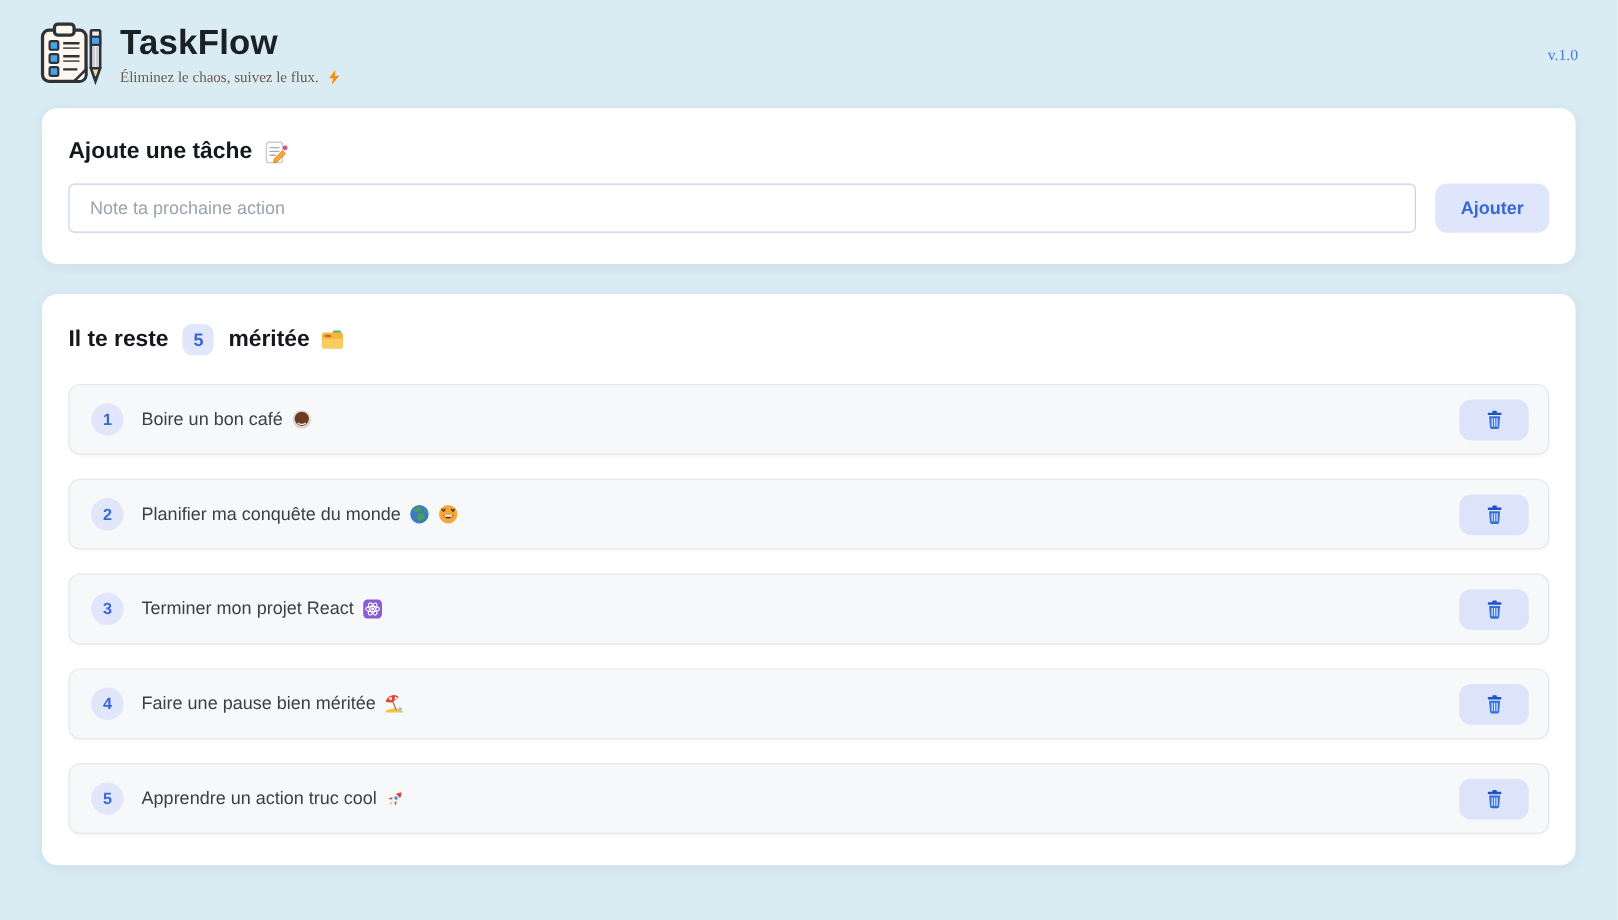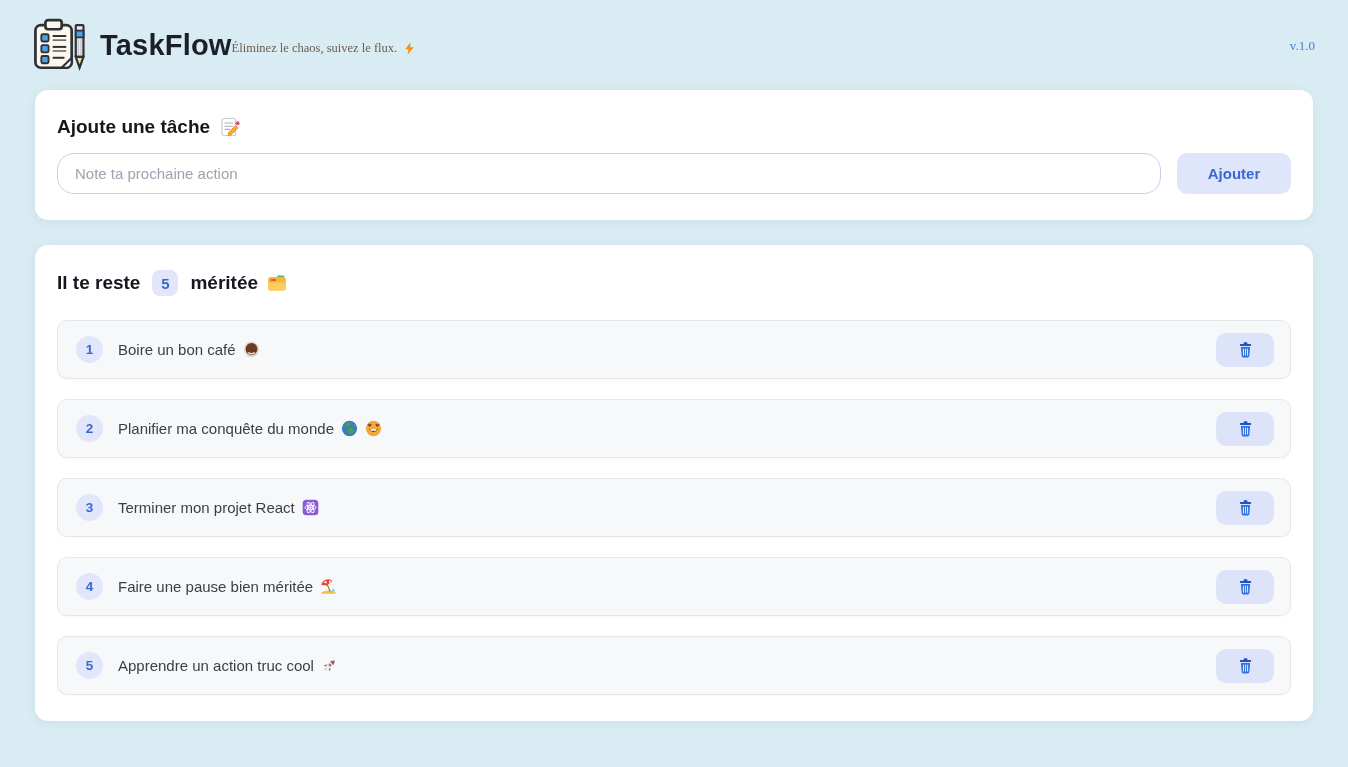--- a/index.html
+++ b/index.html
@@ -13,21 +13,21 @@
   }
 
   
   .app-header {
     display: flex;
     align-items: center;
     padding: 14px 33px 12px 30px;
     height: 90px;
   }
   .logo { width: 58px; height: 58px; flex: 0 0 auto; }
-  .title-block { margin-left: 12px; display: flex; flex-direction: row; }
+  .title-block { margin-left: 12px; display: flex; flex-direction: column; }
   .app-title {
     font-size: 29px;
     font-weight: 800;
     letter-spacing: 0.2px;
     color: #1b1f27;
     line-height: 1.15;
   }
   .tagline {
     font-family: Liberation Serif, serif;
     font-size: 12.5px;
@@ -65,31 +65,31 @@
     gap: 9px;
   }
   .heading-icon { width: 22px; height: 22px; display: inline-block; }
 
   
   .form-row { display: flex; gap: 16px; margin-top: 15px; }
   .task-input {
     flex: 1;
     height: 41px;
     border: 1.5px solid #c4d2f0;
-    border-radius: 17px;
+    border-radius: 5px;
     padding: 0 17px;
     font-size: 15px;
     font-family: "Liberation Sans", sans-serif;
     color: #333;
     outline: none;
     background: #fff;
   }
   .task-input::placeholder { color: #9aa3af; }
   .add-button {
-    width: 114px;
+    width: 95px;
     height: 41px;
     border: none;
     border-radius: 10px;
     background: #dfe5fa;
     color: #3968d5;
     font-size: 15px;
     font-weight: 700;
     font-family: "Liberation Sans", sans-serif;
     cursor: pointer;
   }

